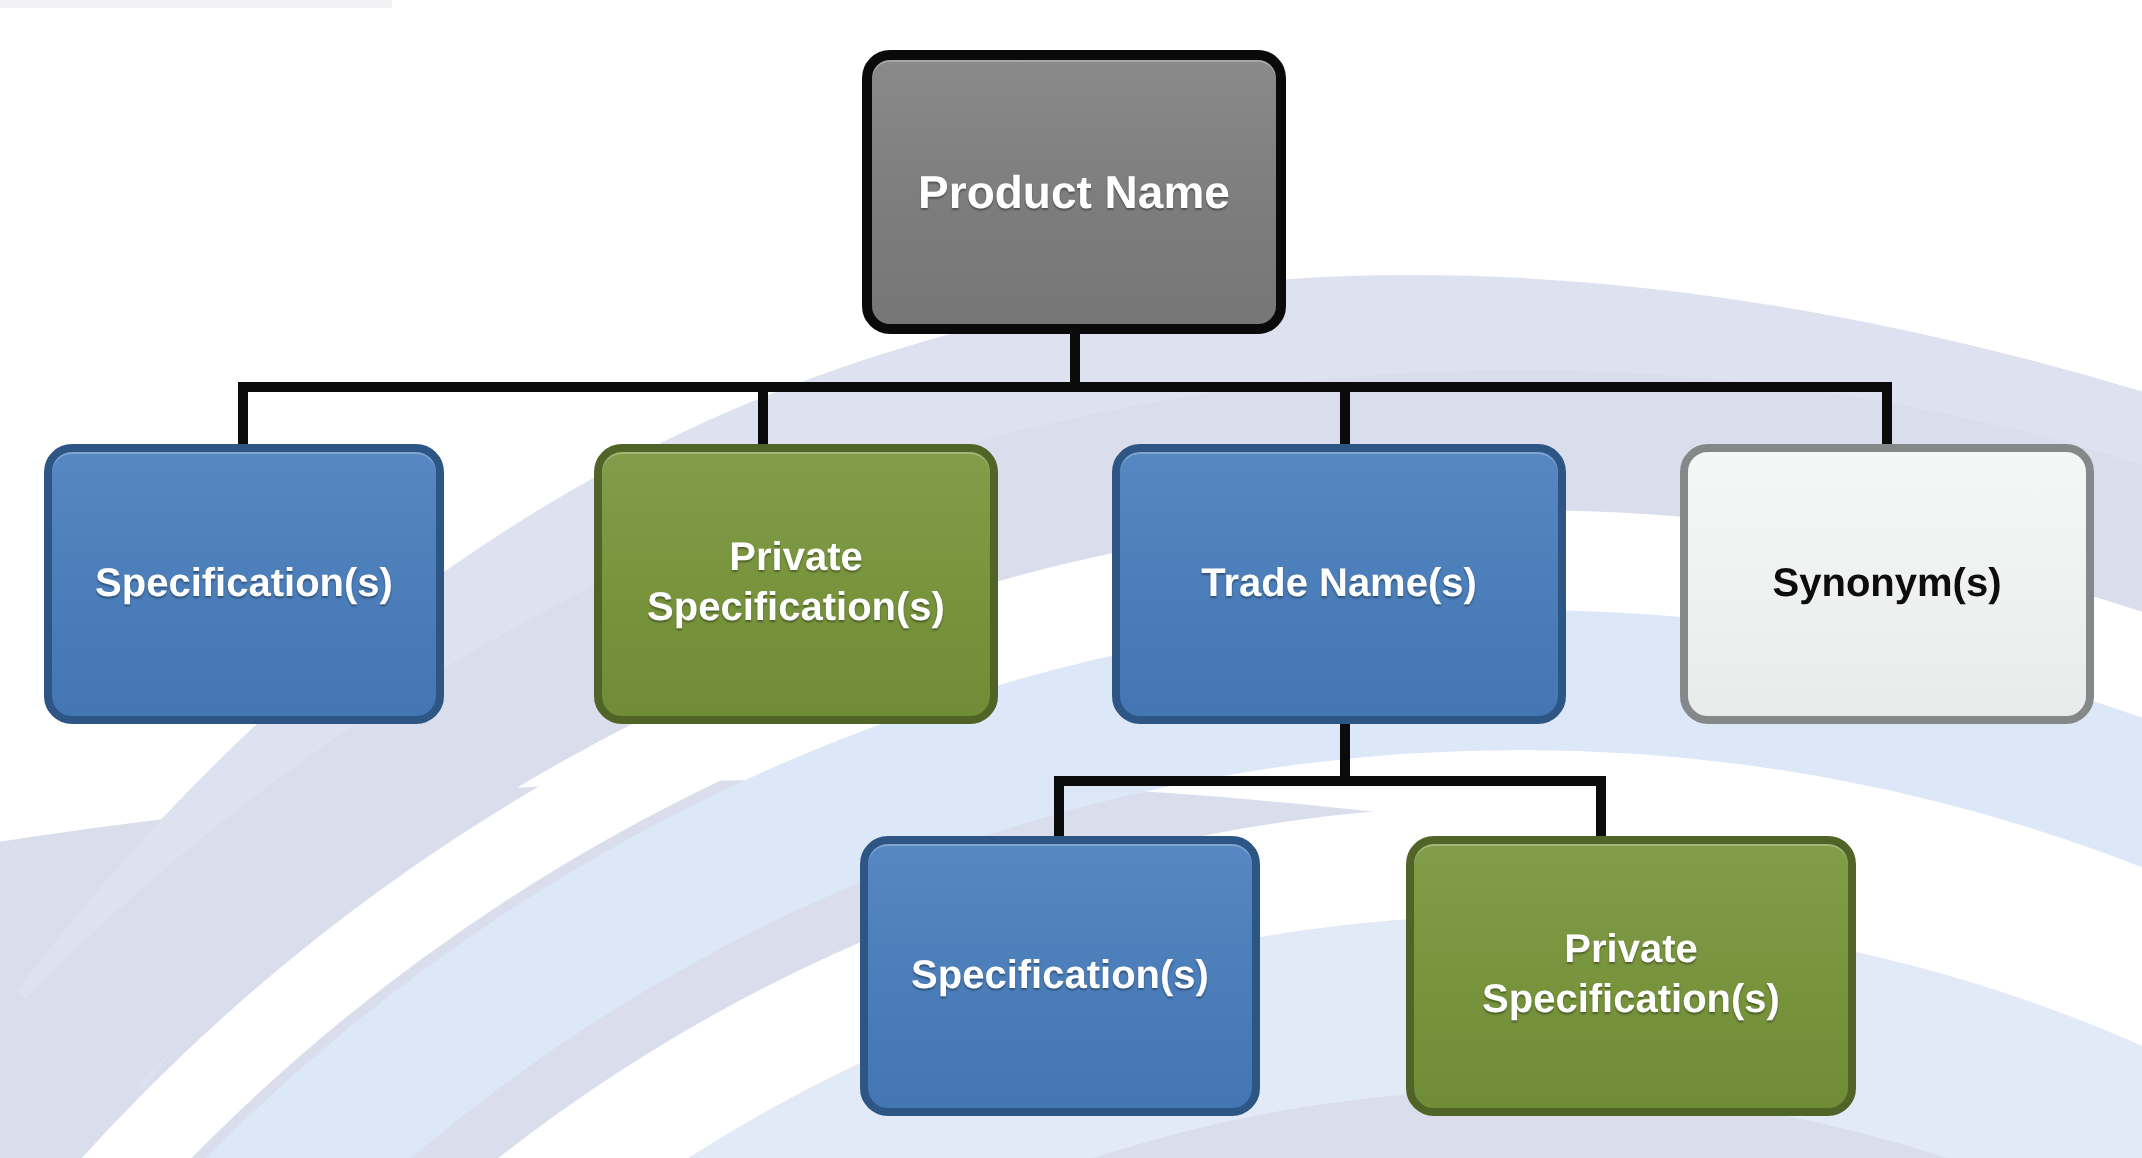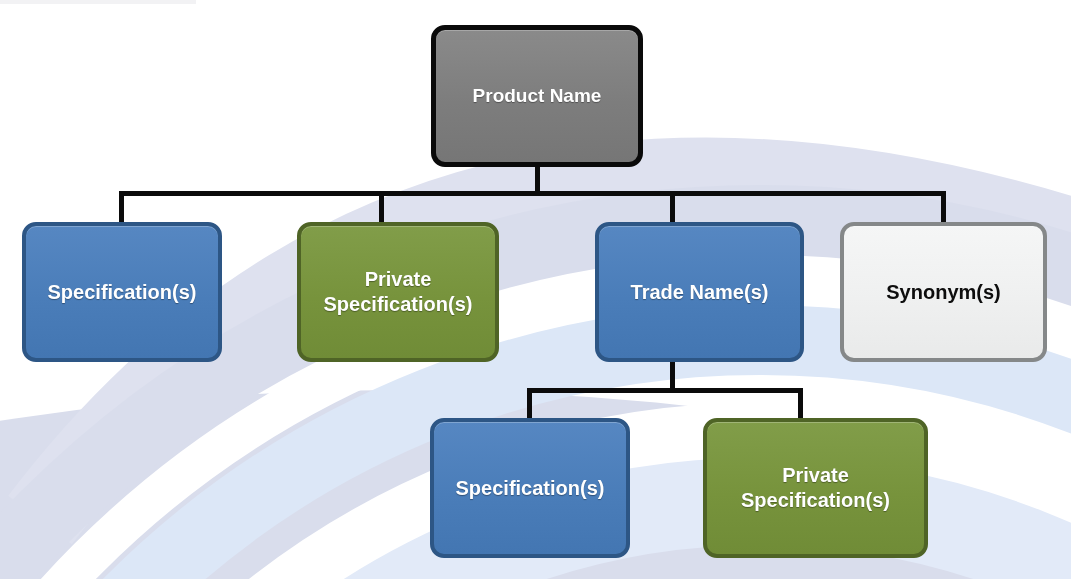--- a/index.html
+++ b/index.html
@@ -42,21 +42,21 @@
     font-weight: bold;
     font-size: 20px;
     line-height: 1.25;
     color: #ffffff;
     text-shadow: 0 1px 1px rgba(0,0,0,0.35);
     box-shadow: inset 0 1px 0 rgba(255,255,255,0.25);
   }
   .node.gray {
     background: linear-gradient(180deg, #8a8a8a 0%, #7d7d7d 55%, #767676 100%);
     border: 5px solid #0a0a0a;
-    font-size: 19px;
+    font-size: 23px;
   }
   .node.blue {
     background: linear-gradient(180deg, #5687c2 0%, #4a7db9 55%, #4376b2 100%);
     border: 4px solid #2d5685;
   }
   .node.green {
     background: linear-gradient(180deg, #819d49 0%, #77933c 55%, #708c37 100%);
     border: 4px solid #4f6426;
     margin-left: 16px;
   }
@@ -105,21 +105,21 @@
   <div class="node gray" style="left:431px; top:25px; width:212px; height:142px;">
     <span class="node-label">Product Name</span>
   </div>
 
   <div class="node blue" style="left:22px; top:222px; width:200px; height:140px;">
     <span class="node-label">Specification(s)</span>
   </div>
   <div class="node green" style="left:281px; top:222px; width:202px; height:140px;">
     <span class="node-label">Private Specification(s)</span>
   </div>
-  <div class="node blue" style="left:595px; top:222px; width:209px; height:140px;text-align:center;">
+  <div class="node blue" style="left:556px; top:222px; width:227px; height:140px;text-align:center;">
     <span class="node-label">Trade Name(s)</span>
   </div>
   <div class="node light" style="left:840px; top:222px; width:207px; height:140px;">
     <span class="node-label">Synonym(s)</span>
   </div>
 
   <div class="node blue" style="left:430px; top:418px; width:200px; height:140px;">
     <span class="node-label">Specification(s)</span>
   </div>
   <div class="node green" style="left:687px; top:418px; width:225px; height:140px;">

